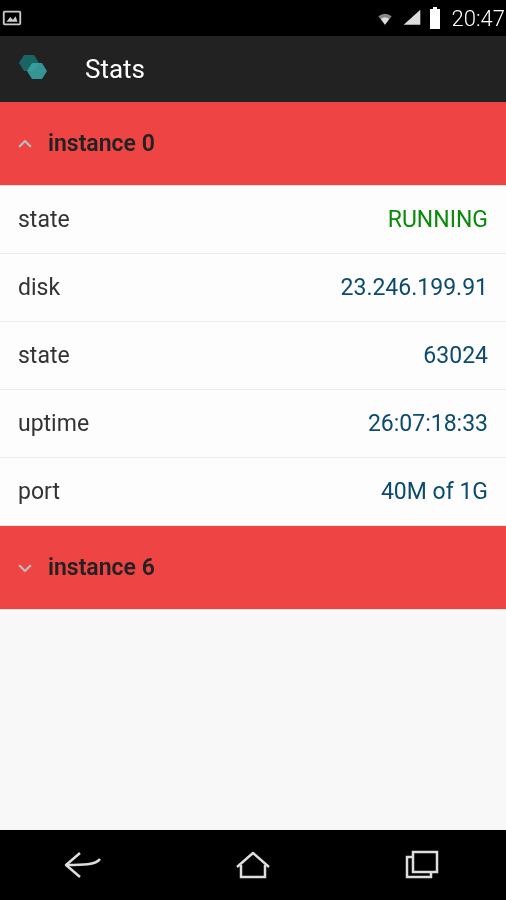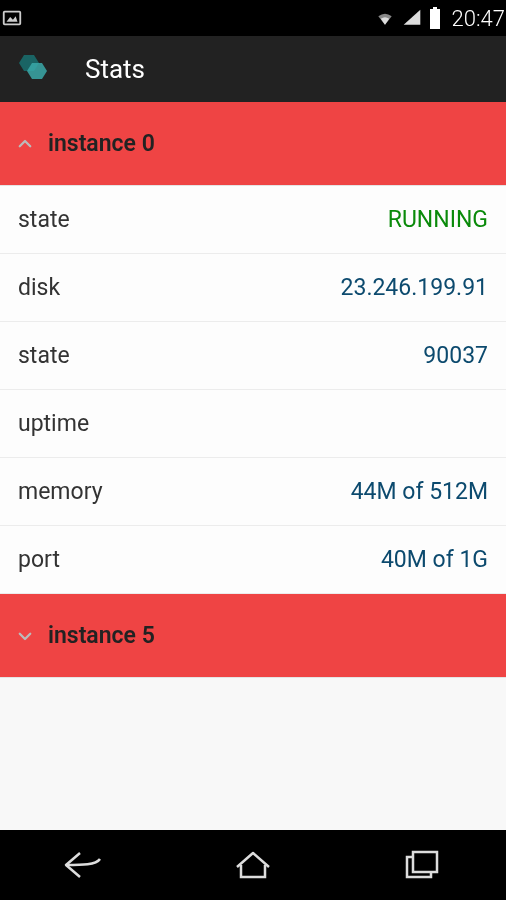--- a/index.html
+++ b/index.html
@@ -159,41 +159,38 @@
   <div class="row">
     <span class="row-label">state</span>
     <span class="row-value value-green">RUNNING</span>
   </div>
   <div class="row">
     <span class="row-label">disk</span>
     <span class="row-value value-blue">23.246.199.91</span>
   </div>
   <div class="row">
     <span class="row-label">state</span>
-    <span class="row-value value-blue">90037</span>
+    <span class="row-value value-blue">63024</span>
   </div>
   <div class="row">
     <span class="row-label">uptime</span>
-  </div>
-  <div class="row">
-    <span class="row-label">memory</span>
-    <span class="row-value value-blue">44M of 512M</span>
+    <span class="row-value value-blue">26:07:18:33</span>
   </div>
   <div class="row">
     <span class="row-label">port</span>
     <span class="row-value value-blue">40M of 1G</span>
   </div>
 
   <div class="section-header">
     <span class="chevron">
       <svg width="18" height="18" viewBox="0 0 24 24">
           <polyline points="5,9 12,16 19,9" fill="none" stroke="#bbb" stroke-width="3" stroke-linecap="round" stroke-linejoin="round"></polyline>
         </svg>
     </span>
-    <span class="section-title">instance 5</span>
+    <span class="section-title">instance 6</span>
   </div>
 
 </div>
 
 <div class="nav-bar">
   <div class="nav-btn">
     <svg width="44" height="36" viewBox="0 0 44 36" fill="none" stroke="#ddd" stroke-width="2.5">
       <path d="M18 6 L4 18 L18 30" stroke-linejoin="round"></path>
       <path d="M4 18 C 20 18, 34 18, 38 12"></path>
     </svg>

